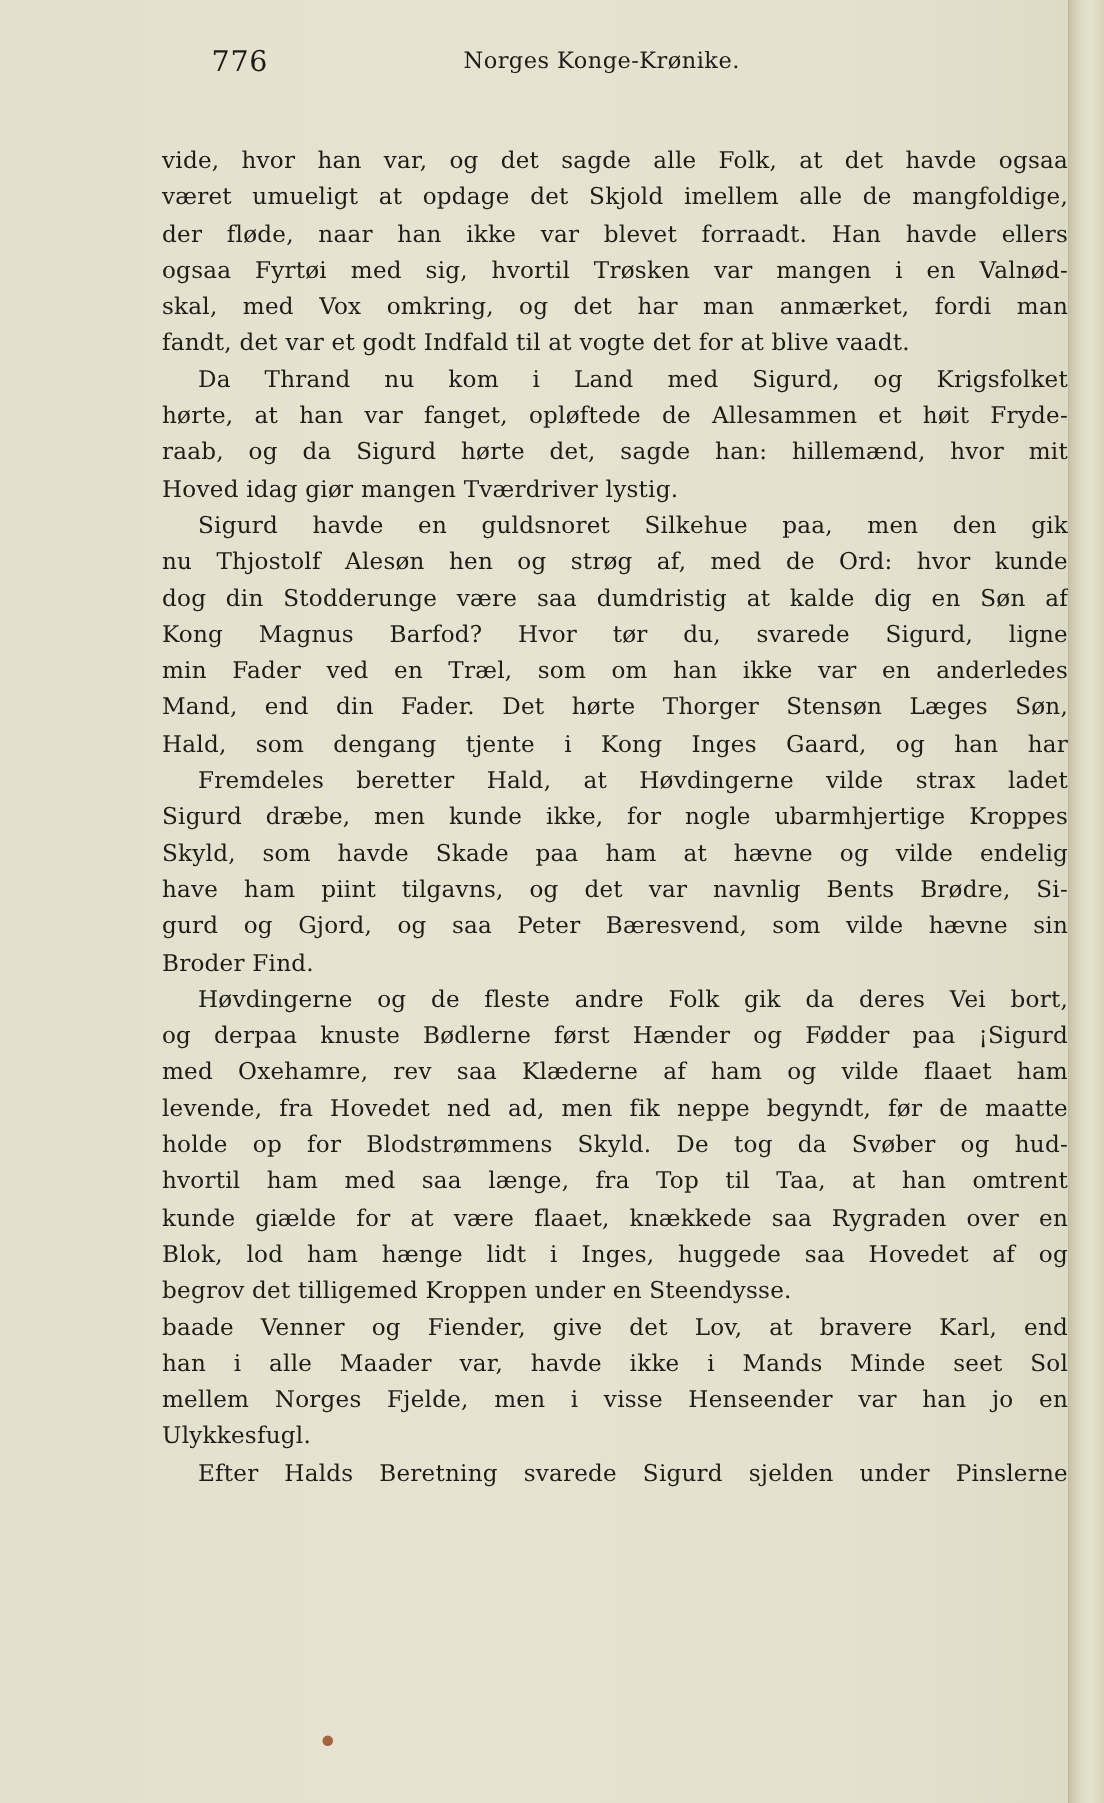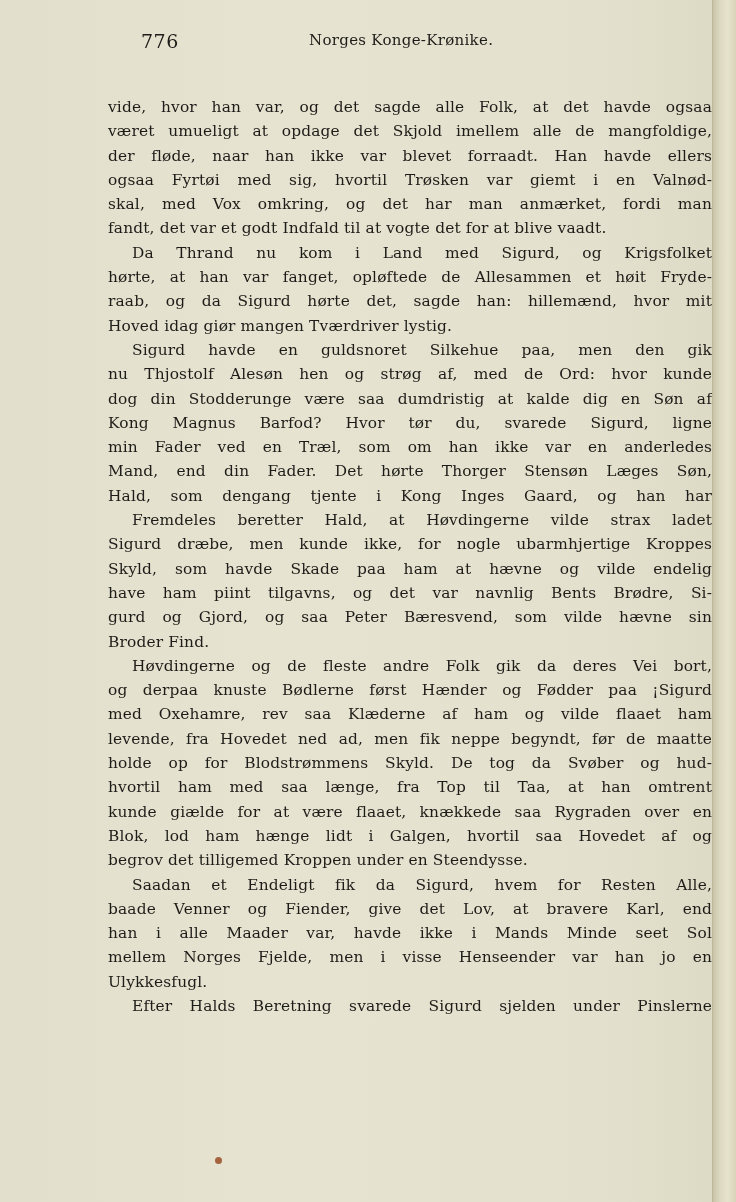--- a/index.html
+++ b/index.html
@@ -54,21 +54,21 @@
 <div class="page">
   <div class="header">
     <span class="page-number">776</span>
     <span class="running-title">Norges Konge-Krønike.</span>
   </div>
 
   <div class="body-text" id="body-text">
       <div class="line">vide, hvor han var, og det sagde alle Folk, at det havde ogsaa</div>
       <div class="line">været umueligt at opdage det Skjold imellem alle de mangfoldige,</div>
       <div class="line">der fløde, naar han ikke var blevet forraadt. Han havde ellers</div>
-      <div class="line">ogsaa Fyrtøi med sig, hvortil Trøsken var giemt i en Valnød-</div>
+      <div class="line">ogsaa Fyrtøi med sig, hvortil Trøsken var mangen i en Valnød-</div>
       <div class="line">skal, med Vox omkring, og det har man anmærket, fordi man</div>
       <div class="line last">fandt, det var et godt Indfald til at vogte det for at blive vaadt.</div>
       <div class="line indent">Da Thrand nu kom i Land med Sigurd, og Krigsfolket</div>
       <div class="line">hørte, at han var fanget, opløftede de Allesammen et høit Fryde-</div>
       <div class="line">raab, og da Sigurd hørte det, sagde han: hillemænd, hvor mit</div>
       <div class="line last">Hoved idag giør mangen Tværdriver lystig.</div>
       <div class="line indent">Sigurd havde en guldsnoret Silkehue paa, men den gik</div>
       <div class="line">nu Thjostolf Alesøn hen og strøg af, med de Ord: hvor kunde</div>
       <div class="line">dog din Stodderunge være saa dumdristig at kalde dig en Søn af</div>
       <div class="line">Kong Magnus Barfod? Hvor tør du, svarede Sigurd, ligne</div>
@@ -81,23 +81,22 @@
       <div class="line">have ham piint tilgavns, og det var navnlig Bents Brødre, Si-</div>
       <div class="line">gurd og Gjord, og saa Peter Bæresvend, som vilde hævne sin</div>
       <div class="line last">Broder Find.</div>
       <div class="line indent">Høvdingerne og de fleste andre Folk gik da deres Vei bort,</div>
       <div class="line">og derpaa knuste Bødlerne først Hænder og Fødder paa ¡Sigurd</div>
       <div class="line">med Oxehamre, rev saa Klæderne af ham og vilde flaaet ham</div>
       <div class="line">levende, fra Hovedet ned ad, men fik neppe begyndt, før de maatte</div>
       <div class="line">holde op for Blodstrømmens Skyld. De tog da Svøber og hud-</div>
       <div class="line">hvortil ham med saa længe, fra Top til Taa, at han omtrent</div>
       <div class="line">kunde giælde for at være flaaet, knækkede saa Rygraden over en</div>
-      <div class="line">Blok, lod ham hænge lidt i Galgen, hvortil saa Hovedet af og</div>
+      <div class="line">Blok, lod ham hænge lidt i Inges, huggede saa Hovedet af og</div>
       <div class="line last">begrov det tilligemed Kroppen under en Steendysse.</div>
-      <div class="line indent">Saadan et Endeligt fik da Sigurd, hvem for Resten Alle,</div>
       <div class="line">baade Venner og Fiender, give det Lov, at bravere Karl, end</div>
       <div class="line">han i alle Maader var, havde ikke i Mands Minde seet Sol</div>
       <div class="line">mellem Norges Fjelde, men i visse Henseender var han jo en</div>
       <div class="line last">Ulykkesfugl.</div>
       <div class="line indent">Efter Halds Beretning svarede Sigurd sjelden under Pinslerne</div>
     </div>
 
   <div class="ink-dot"></div>
 </div>
 <div class="gutter"></div>

